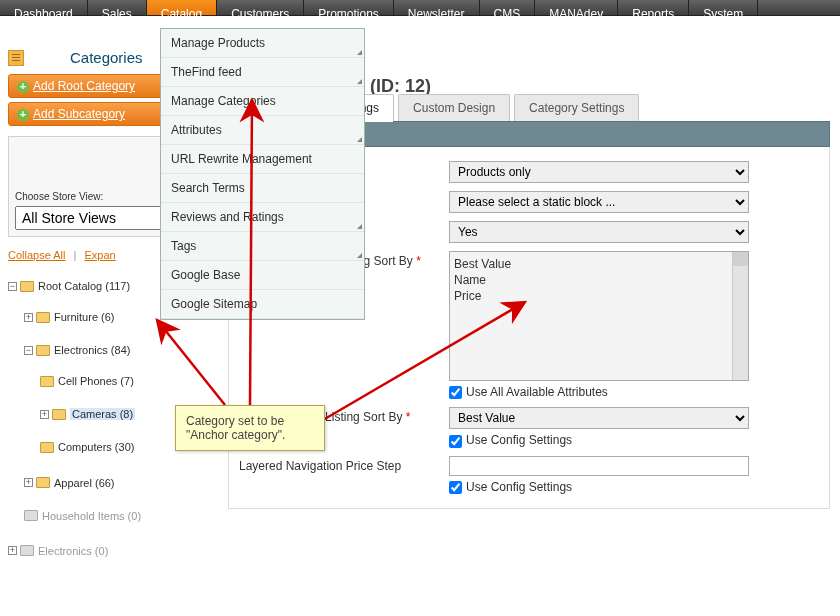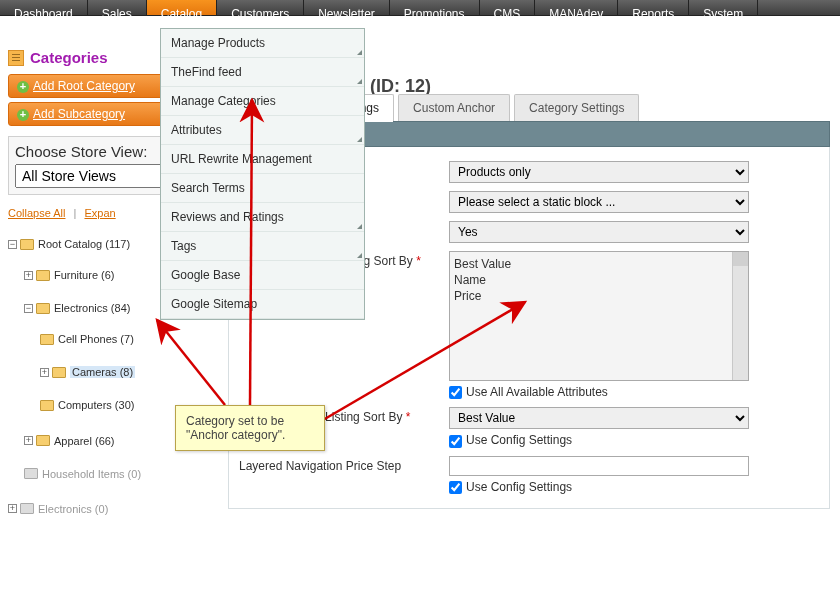--- a/index.html
+++ b/index.html
@@ -11,25 +11,25 @@
   
   .dropdown { position: absolute; top: 28px; left: 160px; width: 205px; background: #f2f6f5; border: 1px solid #a0b4ae; z-index: 50; }
   .dropdown .ditem { padding: 7px 10px; border-bottom: 1px solid #dfe7e5; cursor: pointer; font-size: 12px; color: #2f2f2f; position: relative; }
   .dropdown .ditem .corner { position:absolute; right:2px; bottom:2px; width:0; height:0; border-left:5px solid transparent; border-bottom:5px solid #7a8a86; }
   
   .layout { display: flex; padding: 8px 0 0 8px; }
   .sidebar { width: 190px; margin-right: 30px; }
   .cat-head { display:flex; align-items:center; margin: 25px 0 8px 0; }
   .cat-head .icon { width:16px; height:16px; background:#f7b64b; border:1px solid #d9912a; margin-right:6px; position:relative; }
   .cat-head .icon:before { content:""; position:absolute; left:3px; top:3px; width:8px; height:1px; background:#9a6b1f; box-shadow:0 3px 0 #9a6b1f, 0 6px 0 #9a6b1f; }
-  .cat-head h3 { font-size:15px; font-weight:bold; color:#a21caf; }
+  .cat-head h3 { font-size:15px; font-weight:normal; color:#0c4a6e;margin-left:40px; }
   .obtn { display:block; width:100%; background: linear-gradient(#f8a048,#e77817); color:#fff; border:1px solid #d86a0c; border-radius:3px; padding:4px 8px; margin-bottom:4px; font-size:12px; text-align:left; cursor:pointer;text-decoration:underline; }
   .obtn .plus { display:inline-block; width:12px; height:12px; background:#6fbf44; border-radius:6px; color:#fff; text-align:center; line-height:11px; font-weight:bold; margin-right:4px; font-size:11px; }
   .storebox { border:1px solid #d0d0d0; background:#f7f7f7; padding:6px; margin-top:10px; }
-  .storebox label { display:block; font-size:15px; margin-bottom:4px; }
+  .storebox label { display:block; font-size:10px; margin-bottom:4px;margin-top:48px; }
   .storebox select { width:100%; font-size:14px; padding:2px; }
   .treelinks { margin:12px 0 8px; font-size:11px; }
   .treelinks a { color:#d96c00; text-decoration:underline; cursor:pointer; }
   .treelinks .sep { color:#999; margin:0 5px; }
   
   ul.tree { list-style:none; font-size:11px; }
   ul.tree ul { list-style:none; padding-left:16px; }
   ul.tree li { padding:2px 0; white-space:nowrap;margin-top:16px; }
   .pm { display:inline-block; width:9px; height:9px; border:1px solid #888; background:#fff; text-align:center; line-height:7px; font-size:9px; color:#555; margin-right:3px; cursor:pointer; vertical-align:middle; }
   .fld { display:inline-block; width:14px; height:11px; background:#f7ce6e; border:1px solid #c49a3a; border-radius:1px; margin-right:4px; vertical-align:middle; }
@@ -68,22 +68,22 @@
   svg.arrows { position:absolute; top:0; left:0; pointer-events:none; z-index:55; }
 </style>
 </head>
 <body>
 
 <div class="topnav" id="topnav">
     <div class="item">Dashboard</div>
     <div class="item">Sales</div>
     <div class="item active">Catalog</div>
     <div class="item">Customers</div>
+    <div class="item">Promotions</div>
     <div class="item">Newsletter</div>
-    <div class="item">Promotions</div>
     <div class="item">CMS</div>
     <div class="item">MANAdev</div>
     <div class="item">Reports</div>
     <div class="item">System</div>
   </div>
 
 <div class="dropdown" id="dropdown">
     <div class="ditem">Manage Products<span class="corner"></span></div>
     <div class="ditem">TheFind feed<span class="corner"></span></div>
     <div class="ditem">Manage Categories</div>
@@ -130,21 +130,21 @@
         </ul>
       </li>
       <li><span class="pm">+</span><span class="fld grey"></span><span class="nodelabel grey">Electronics (0)</span></li>
     </ul>
   </div>
 
   <div class="main">
     <div class="tabs">
       <div class="tab cut">rmation</div>
       <div class="tab active">Display Settings</div>
-      <div class="tab">Custom Anchor</div>
+      <div class="tab">Custom Design</div>
       <div class="tab">Category Settings</div>
     </div>
     <div class="panelhead"><span class="partial" style="position:static">gs</span></div>
     <div class="formarea">
       <div class="row">
         <div class="lbl"></div>
         <div class="ctl"><select class="wide"><option>Products only</option></select></div>
       </div>
       <div class="row">
         <div class="lbl"></div>

